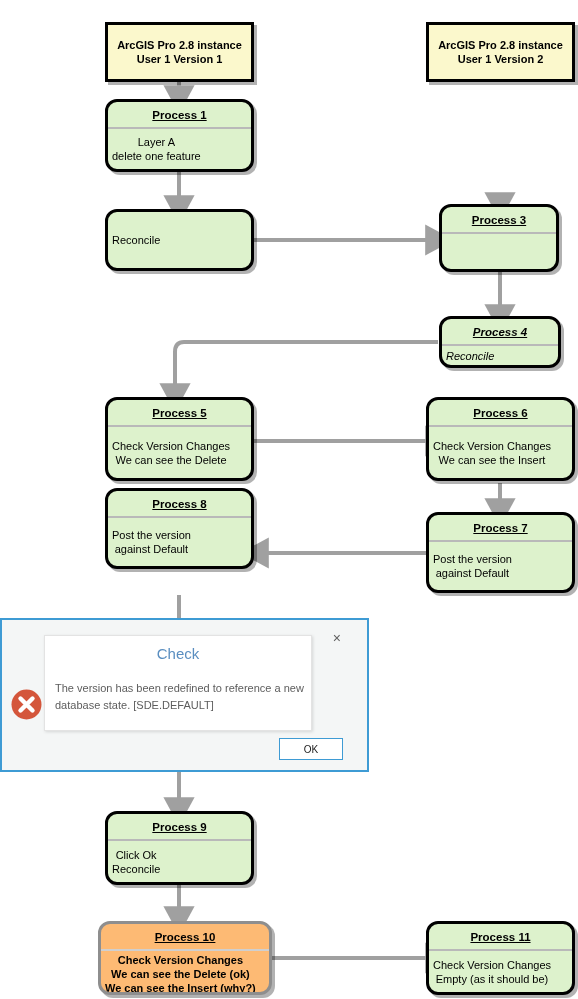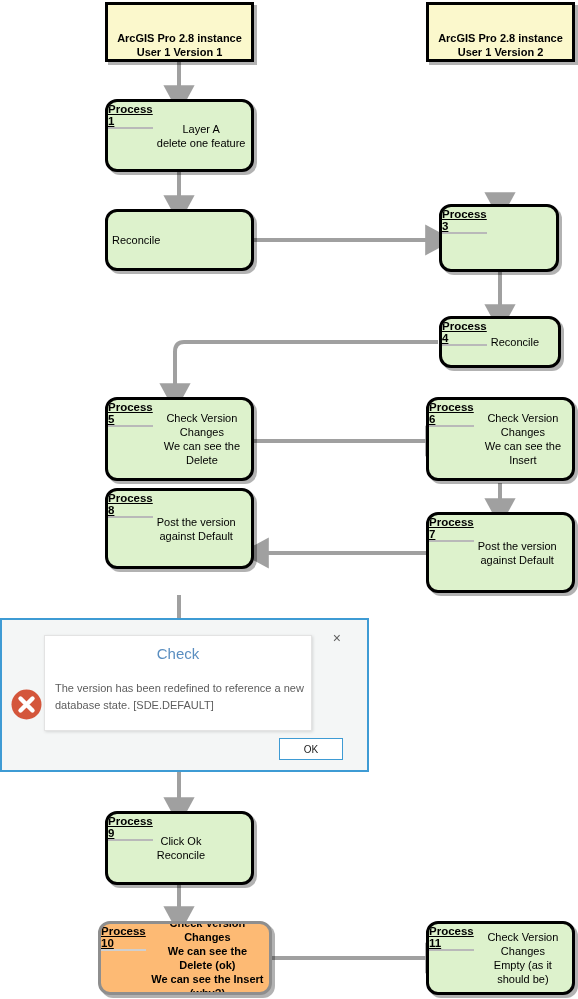--- a/index.html
+++ b/index.html
@@ -11,33 +11,34 @@
   #canvas{position:absolute;left:0;top:0;width:578px;height:999px;}
   svg#wires{position:absolute;left:0;top:0;width:578px;height:999px;pointer-events:none;}
 
   
   .node{position:absolute;box-sizing:border-box;}
 
   .termbox{
     background:#fbf8cc;
     border:3px solid #000000;
     box-shadow:3px 3px 0 rgba(0,0,0,0.30);
-    display:flex;align-items:flex-end;justify-content:center;
+    display:flex;align-items:center;justify-content:center;
     text-align:center;
+    margin-top:20px;
   }
   .termbox .term-text{
     font-size:11px;line-height:14px;color:#000;font-weight:bold;
   }
 
   .pbox{
     background:#ddf2cc;
     border:3px solid #000000;
     border-radius:12px;
     box-shadow:3px 3px 0 rgba(0,0,0,0.30);
-    display:flex;flex-direction:row;
+    display:flex;flex-direction:column;
     overflow:hidden;
   }
   .pbox .phead{
     height:25px;flex:0 0 25px;
     display:flex;align-items:center;justify-content:center;
     border-bottom:2px solid #b9b9b9;
   }
   .pbox .phead span{
     font-size:11.5px;font-weight:bold;color:#000;text-decoration:underline;
   }
@@ -165,21 +166,21 @@
       <span>Reconcile</span>
     </div>
   </div>
 
   <div class="node pbox" style="left:439px;top:204px;width:120px;height:68px;">
     <div class="phead">
       <span>Process 3</span>
     </div>
   </div>
 
-  <div class="node pbox" style="left:439px;top:316px;width:122px;height:52px;">
+  <div class="node pbox" style="left:439px;top:316px;width:122px;height:52px;font-style:italic;">
     <div class="phead">
       <span>Process 4</span>
     </div>
     <div class="pbody">
       <span>Reconcile</span>
     </div>
   </div>
 
   <div class="node pbox" style="left:105px;top:397px;width:149px;height:84px;">
     <div class="phead">

